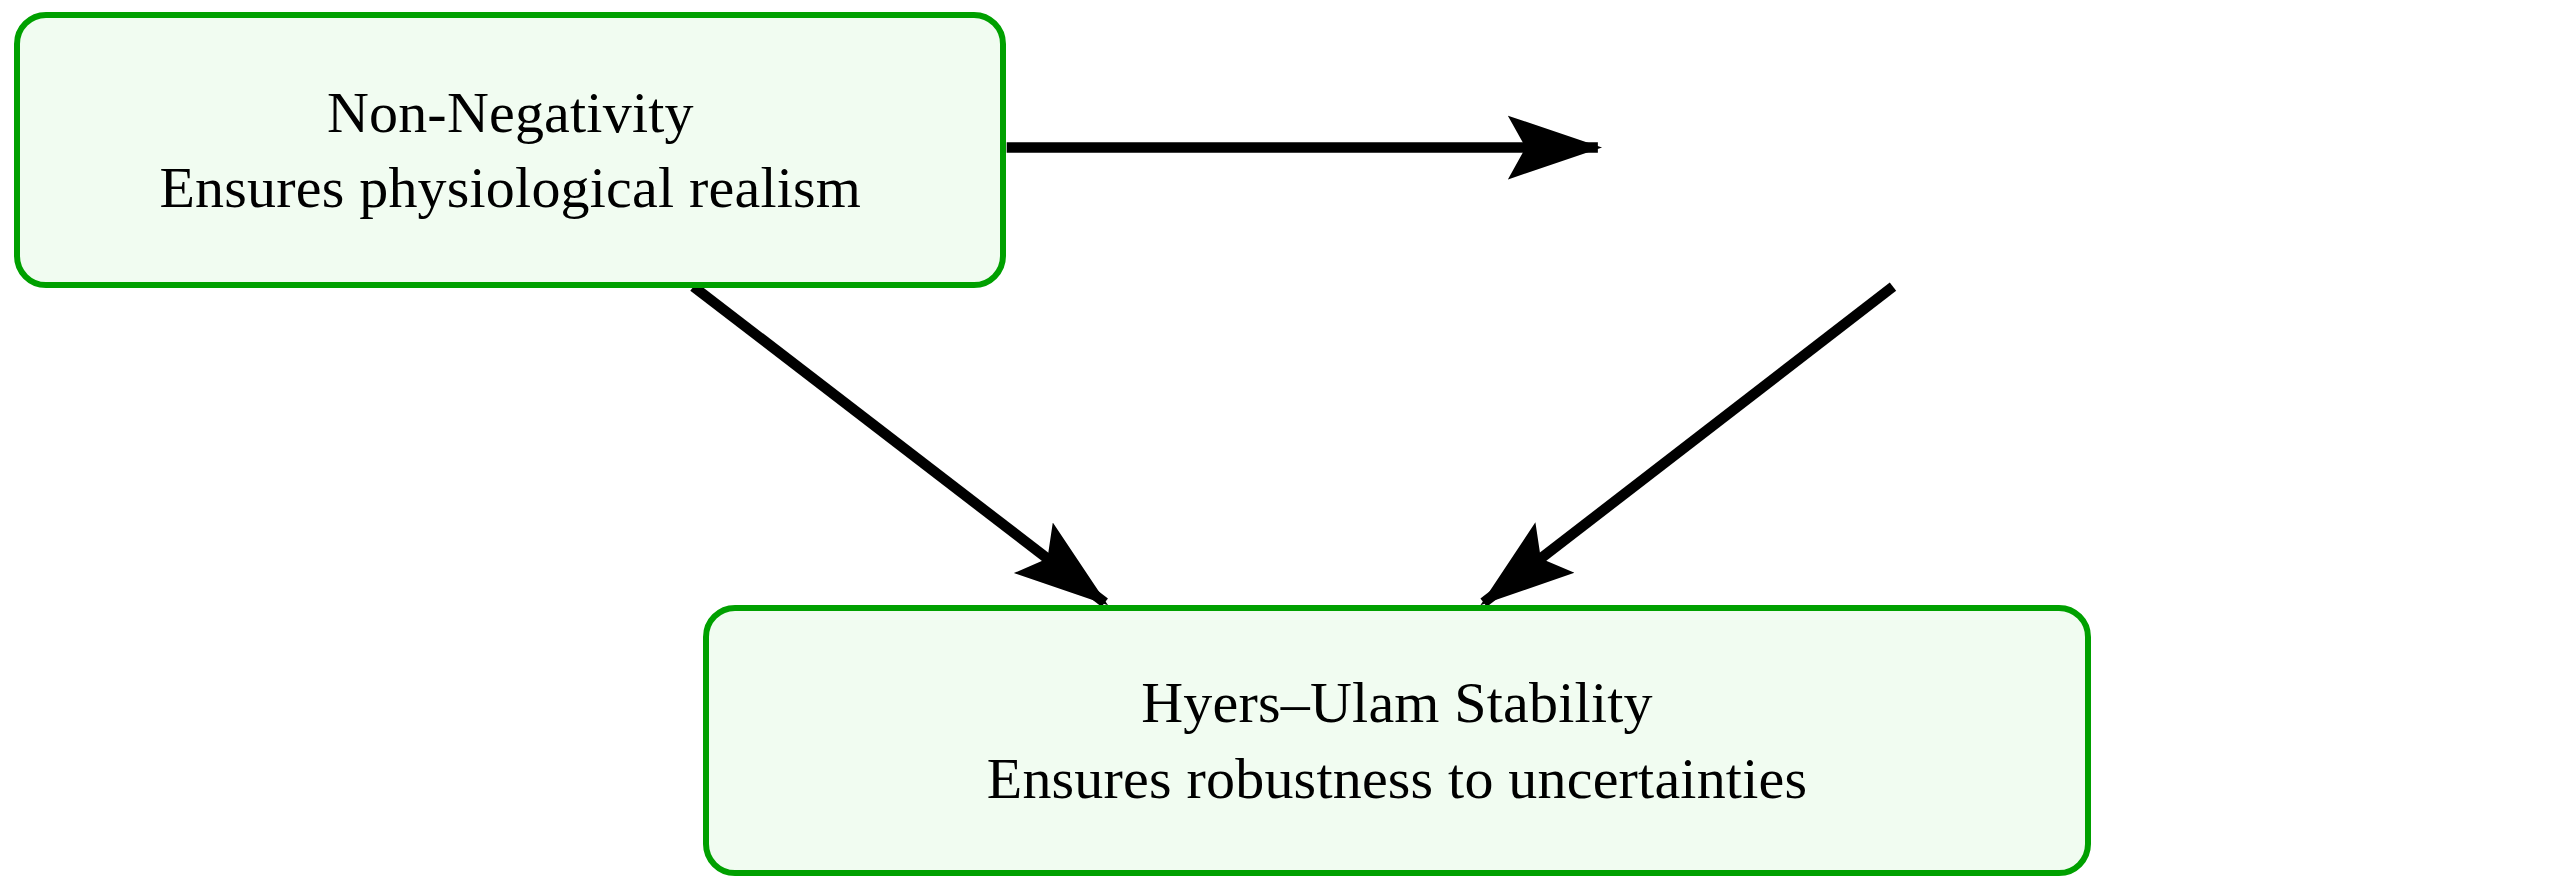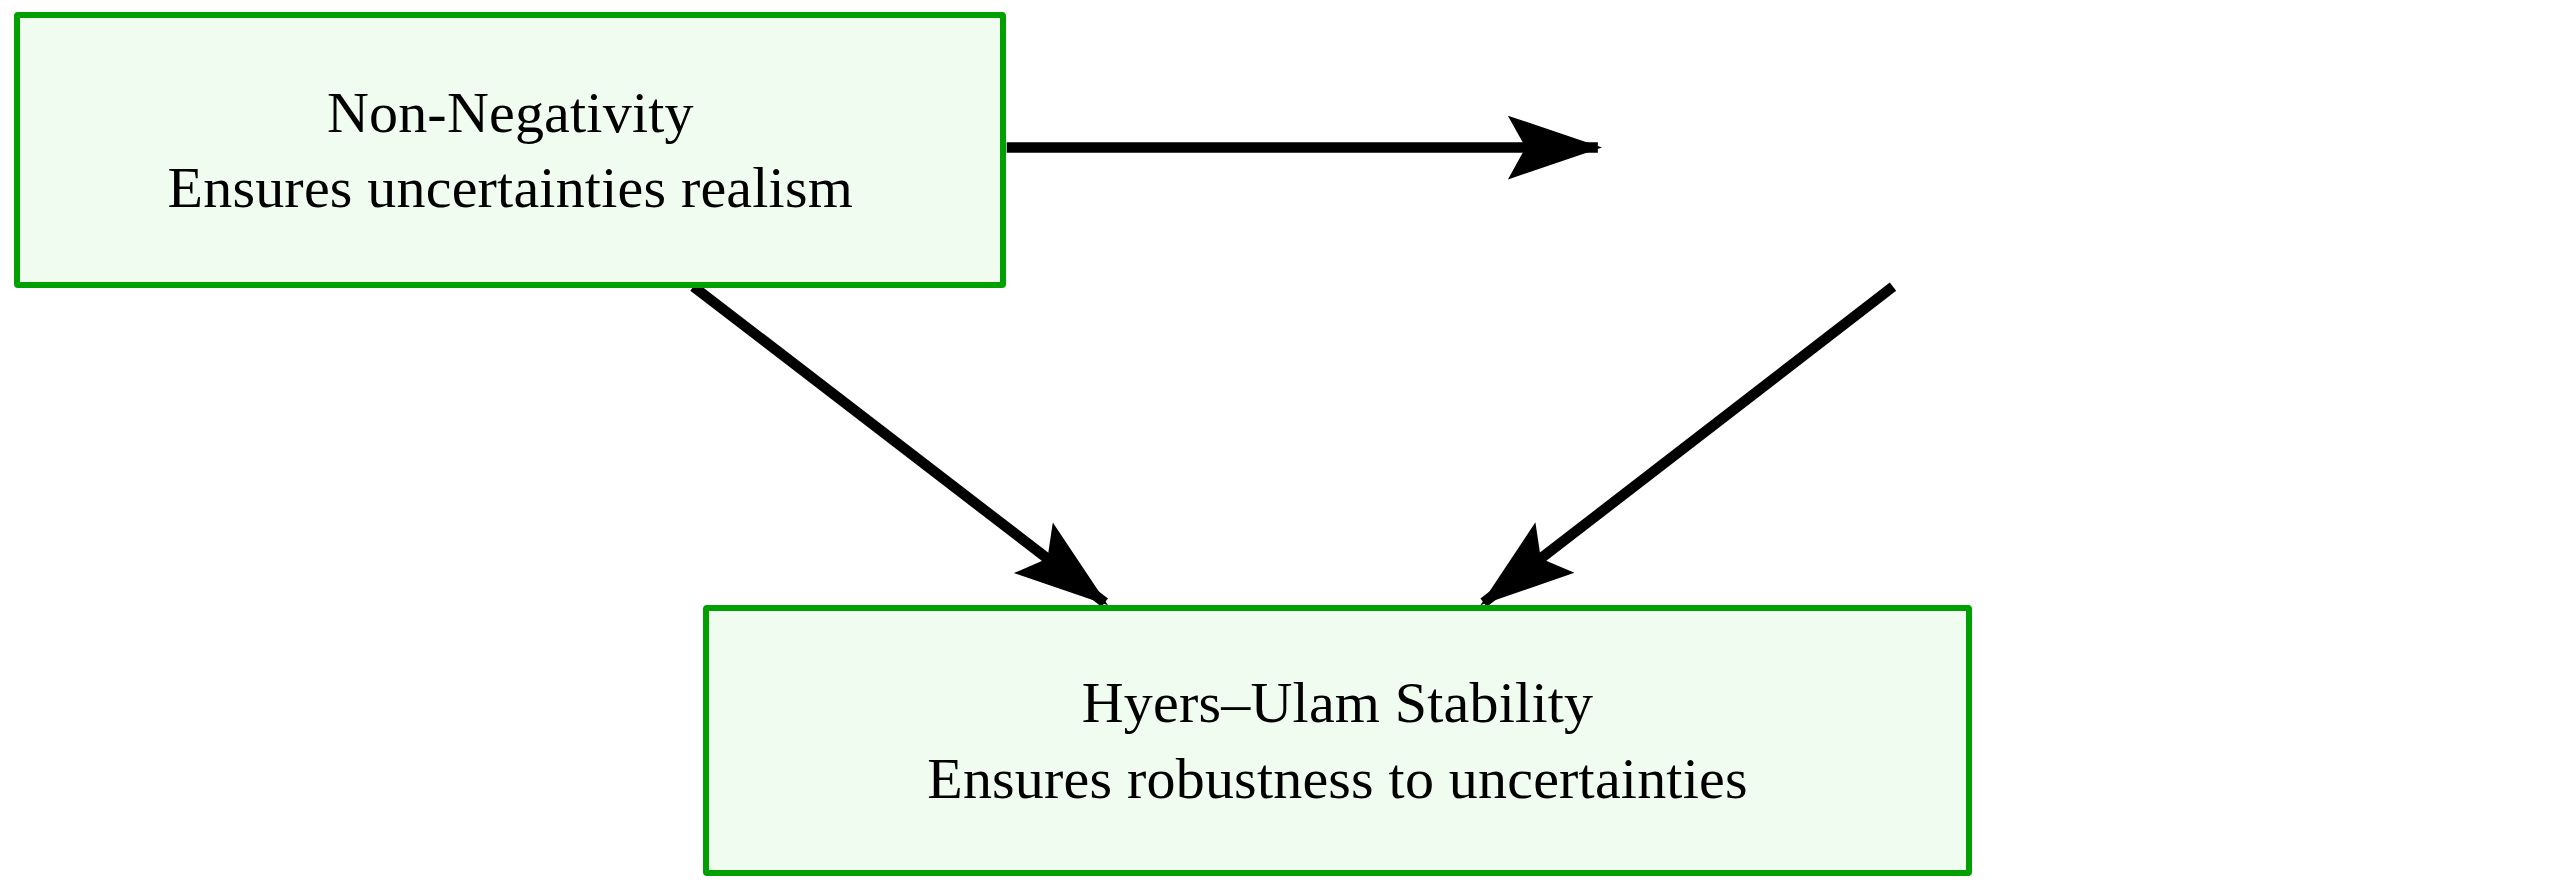--- a/index.html
+++ b/index.html
@@ -13,21 +13,21 @@
     height: 892px;
     background: #ffffff;
     overflow: hidden;
     font-family: "Liberation Serif", "DejaVu Serif", serif;
   }
   .node {
     position: absolute;
     box-sizing: border-box;
     background: #F1FCF1;
     border: 6.7px solid #00A000;
-    border-radius: 4px;
+    border-radius: 32px;
     display: flex;
     flex-direction: column;
     align-items: center;
     justify-content: center;
     text-align: center;
     color: #000000;
     line-height: 1.30;
     z-index: 2;
   }
   .node .line {
@@ -37,21 +37,21 @@
     letter-spacing: 0.2px;
   }
   
   #node-non-negativity {
     left: 14.3px;  top: 12.4px;  width: 992px; height: 276px;
   }
   #node-boundedness {
     left: 1608px; top: 12.4px; width: 954px; height: 276px;
   }
   #node-hyers-ulam-stability {
-    left: 703px; top: 605px; width: 1269px; height: 271px;
+    left: 703px; top: 605px; width: 1388px; height: 271px;
   }
   #edge-layer {
     position: absolute;
     left: 0; top: 0;
     width: 2576px;
     height: 892px;
     z-index: 1;
   }
 </style>
 </head>
@@ -68,21 +68,21 @@
 
     <line x1="1057" y1="155" x2="1678" y2="155" stroke="#000000" stroke-width="11" marker-end="url(#arrowhead)"></line>
 
     <line x1="728" y1="301" x2="1160" y2="633" stroke="#000000" stroke-width="11" marker-end="url(#arrowhead)"></line>
 
     <line x1="1988" y1="301" x2="1558" y2="633" stroke="#000000" stroke-width="11" marker-end="url(#arrowhead)"></line>
   </svg>
 
   <div class="node" id="node-non-negativity">
     <span class="line">Non-Negativity</span>
-    <span class="line">Ensures uncertainties realism</span>
+    <span class="line">Ensures physiological realism</span>
   </div>
 
 
   <div class="node" id="node-hyers-ulam-stability">
     <span class="line">Hyers–Ulam Stability</span>
     <span class="line">Ensures robustness to uncertainties</span>
   </div>
 
 </div>
 

